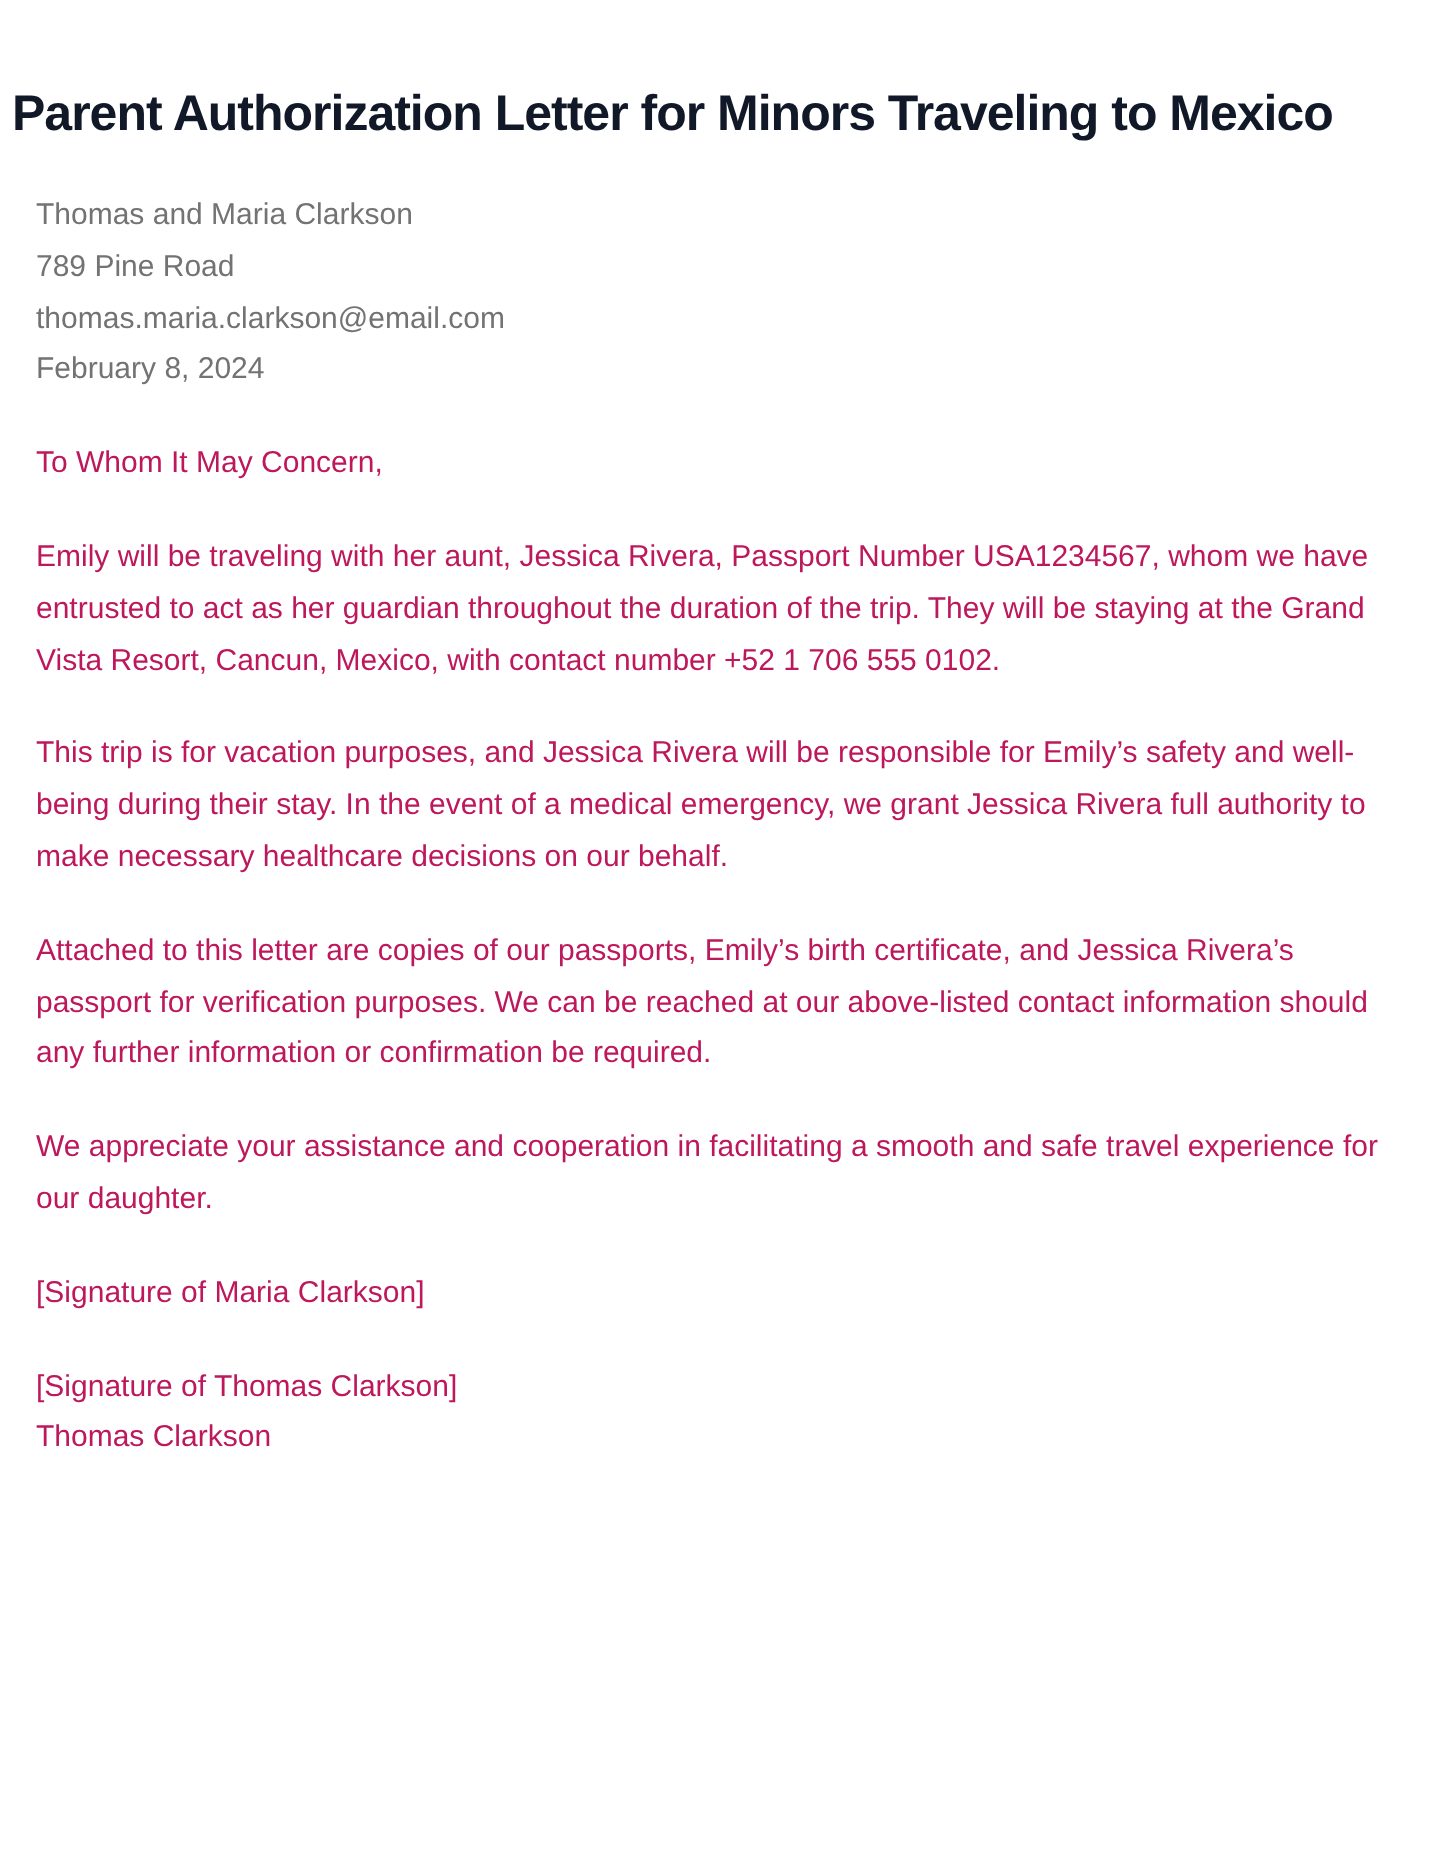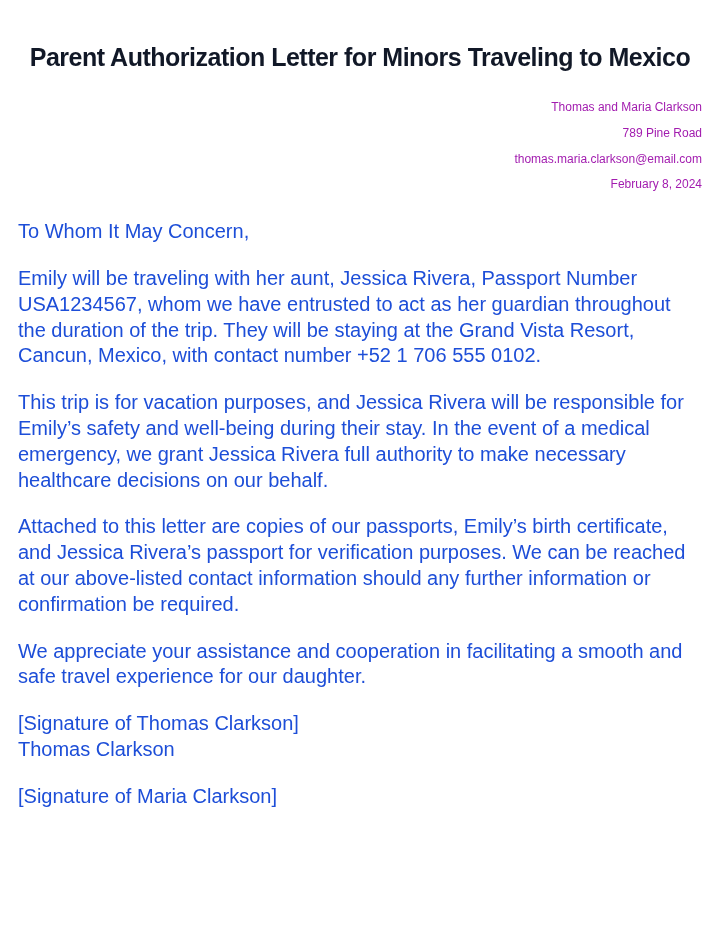--- a/index.html
+++ b/index.html
@@ -14,36 +14,34 @@
     height: 934px;
     padding: 0 18px;
     overflow: hidden;
   }
   h1.doc-title {
     margin: 38px -12px 0 -12px;
     font-size: 25px;
     line-height: 39px;
     font-weight: 700;
     letter-spacing: -0.5px;
-    text-align: center;
     color: #111827;
   }
   .sender-block {
     margin-top: 18px;
   }
   .sender-block .line {
-    font-size: 12px;
+    font-size: 15px;
     line-height: 25.8px;
-    color: #a21caf;
-    text-align: right;
+    color: #737373;
   }
   p.body-text, .closing, .signature-block div {
-    font-size: 20px;
+    font-size: 15px;
     line-height: 25.8px;
-    color: #1d4ed8;
+    color: #be185d;
   }
   p.body-text, p.closing {
     margin-top: 21px;
   }
   .signature-block {
     margin-top: 21px;
   }
 </style>
 </head>
 <body>
@@ -65,21 +63,21 @@
   <p class="body-text">Emily will be traveling with her aunt, Jessica Rivera, Passport Number USA1234567, whom we have entrusted to act as her guardian throughout the duration of the trip. They will be staying at the Grand Vista Resort, Cancun, Mexico, with contact number +52 1 706 555 0102.</p>
 
   <p class="body-text">This trip is for vacation purposes, and Jessica Rivera will be responsible for Emily’s safety and well-being during their stay. In the event of a medical emergency, we grant Jessica Rivera full authority to make necessary healthcare decisions on our behalf.</p>
 
   <p class="body-text">Attached to this letter are copies of our passports, Emily’s birth certificate, and Jessica Rivera’s passport for verification purposes. We can be reached at our above-listed contact information should any further information or confirmation be required.</p>
 
   <p class="body-text">We appreciate your assistance and cooperation in facilitating a smooth and safe travel experience for our daughter.</p>
 
 
   <div class="signature-block">
-    <div>[Signature of Thomas Clarkson]</div>
-    <div>Thomas Clarkson</div>
+    <div>[Signature of Maria Clarkson]</div>
   </div>
 
   <div class="signature-block">
-    <div>[Signature of Maria Clarkson]</div>
+    <div>[Signature of Thomas Clarkson]</div>
+    <div>Thomas Clarkson</div>
   </div>
 
 </div>
 
 </body></html>

